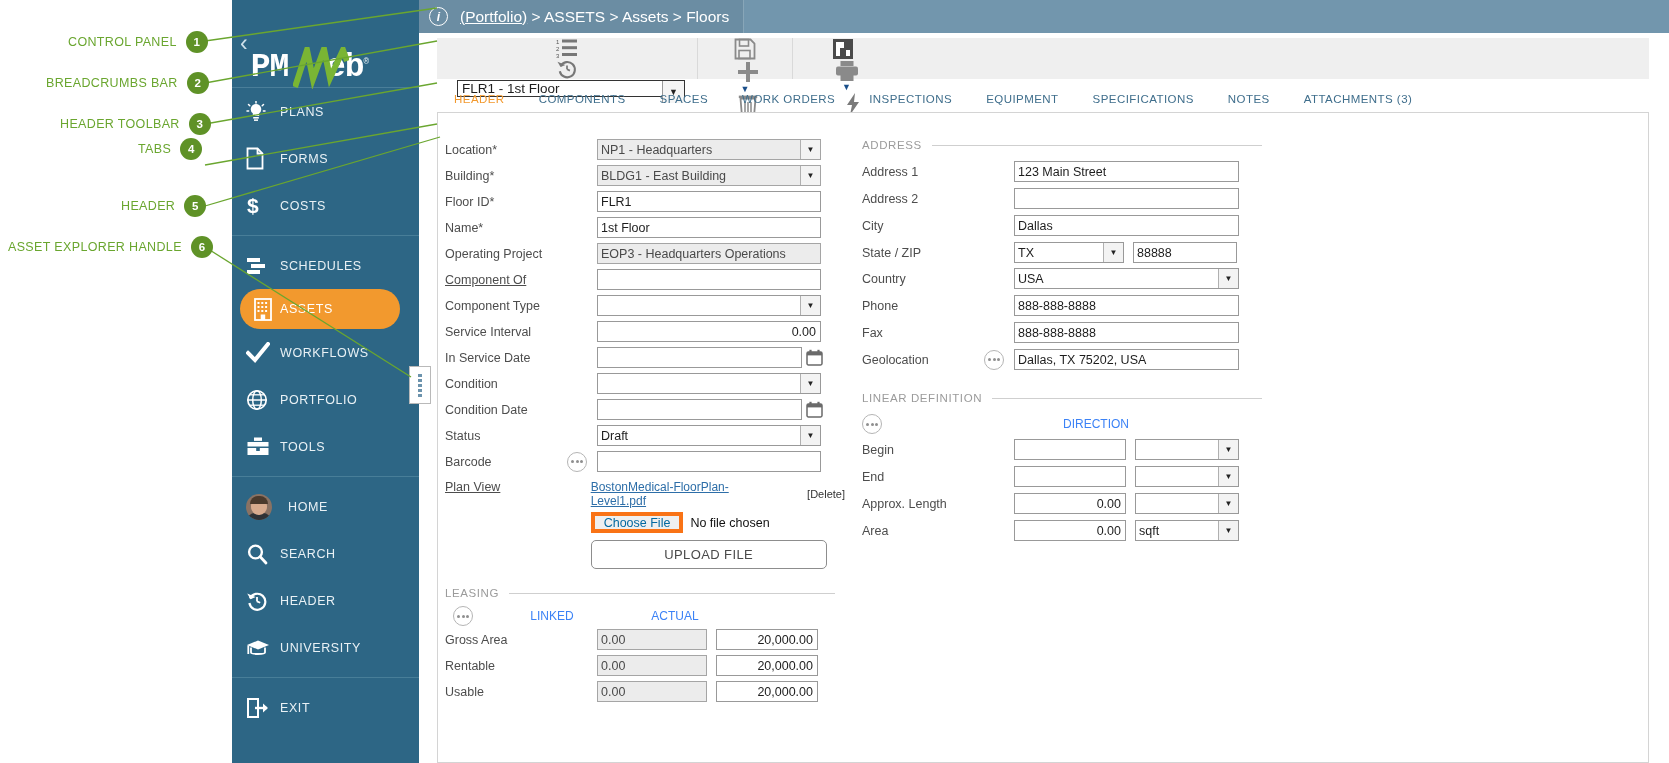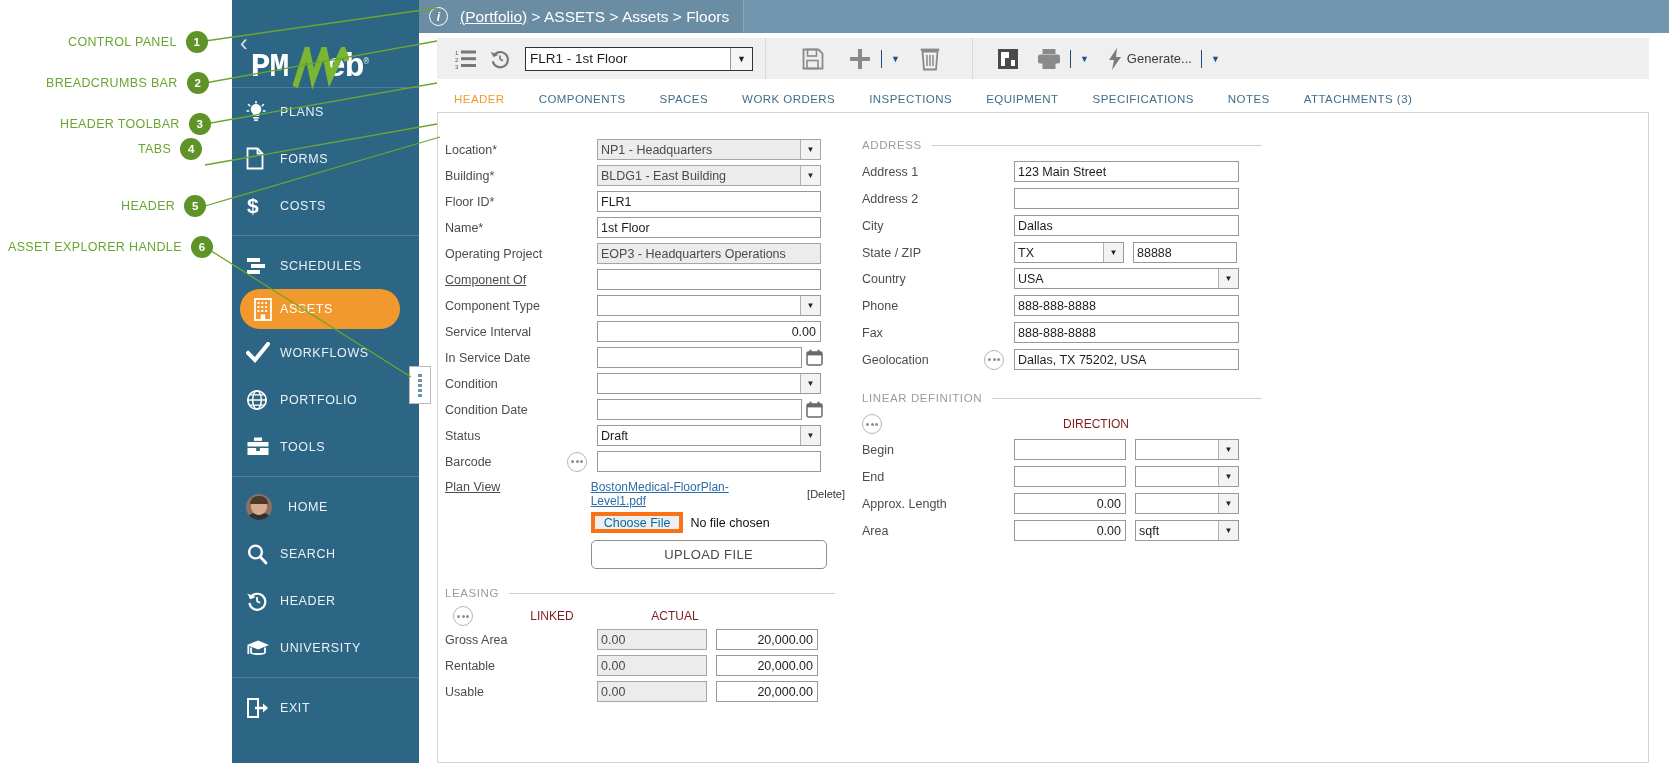--- a/index.html
+++ b/index.html
@@ -75,21 +75,21 @@
     display:flex; align-items:center; justify-content:center;
     font-size:12px; font-style:italic; font-weight:bold; margin-right:12px; flex:none;
   }
   #breadcrumb a { color:#ffffff; text-decoration:underline; }
   #bc-rest { white-space:pre; }
 
   #toolbar {
     position:absolute; left:18px; top:38px; width:1212px; height:41px;
     background:#efefef; display:flex; align-items:center;
   }
-  .tb-group { display:flex; align-items:center; height:41px; padding:0 12px; }
+  .tb-group { display:flex; align-items:center; height:41px; padding:0 12px;flex-direction:column; }
   .tb-div { width:1px; height:41px; background:#d9d9d9; }
   .tb-btn { display:flex; align-items:center; justify-content:center; cursor:pointer; margin:0 6px; }
   .caret-btn { font-size:9px; color:#1b4f8a; margin:0 4px; cursor:pointer; }
   .vbar { width:1px; height:18px; background:#1b4f8a; margin:0 5px; }
   #asset-select {
     width:228px; height:24px; border:1px solid #333; background:#fff;
     display:flex; align-items:center; font-size:13.5px; color:#1d1d1d;
     padding-left:4px; position:relative; margin-left:8px;
   }
   #asset-select .sel-caret {
@@ -130,21 +130,21 @@
   .fld.withdd { padding-right:0; }
   .cal-ico { width:17px; height:17px; margin-left:4px; flex:none; }
   .dots {
     width:20px; height:20px; border-radius:50%; border:1px solid #b5b5b5;
     display:flex; align-items:center; justify-content:center; gap:1.5px; flex:none; cursor:pointer;
   }
   .dots i { width:3px; height:3px; border-radius:50%; background:#8f8f8f; display:block; }
   .sect-head { display:flex; align-items:center; gap:10px; margin-bottom:7px; }
   .sect-title { font-size:11.5px; color:#9b9b9b; letter-spacing:.6px; white-space:nowrap; }
   .sect-line { height:1px; background:#cfcfcf; flex:1; }
-  .colhead { font-size:12px; color:#7f1d1d; text-align:center; }
+  .colhead { font-size:12px; color:#3b82f6; text-align:center; }
   .filelink { font-size:12px; color:#2d6ea8; text-decoration:underline; cursor:pointer; }
   .delete-link { font-size:11px; color:#333; }
   .choosefile {
     display:inline-flex; align-items:center; height:21px; padding:0 9px;
     border:4px solid #f97316; background:#efefef; font-size:12.5px; color:#0369a1; cursor:pointer;
   }
   .nofile { font-size:12.5px; color:#111; margin-left:7px; }
   .uploadbtn {
     width:236px; height:29px; border:1px solid #8d8d8d; border-radius:5px;
     display:flex; align-items:center; justify-content:center;

